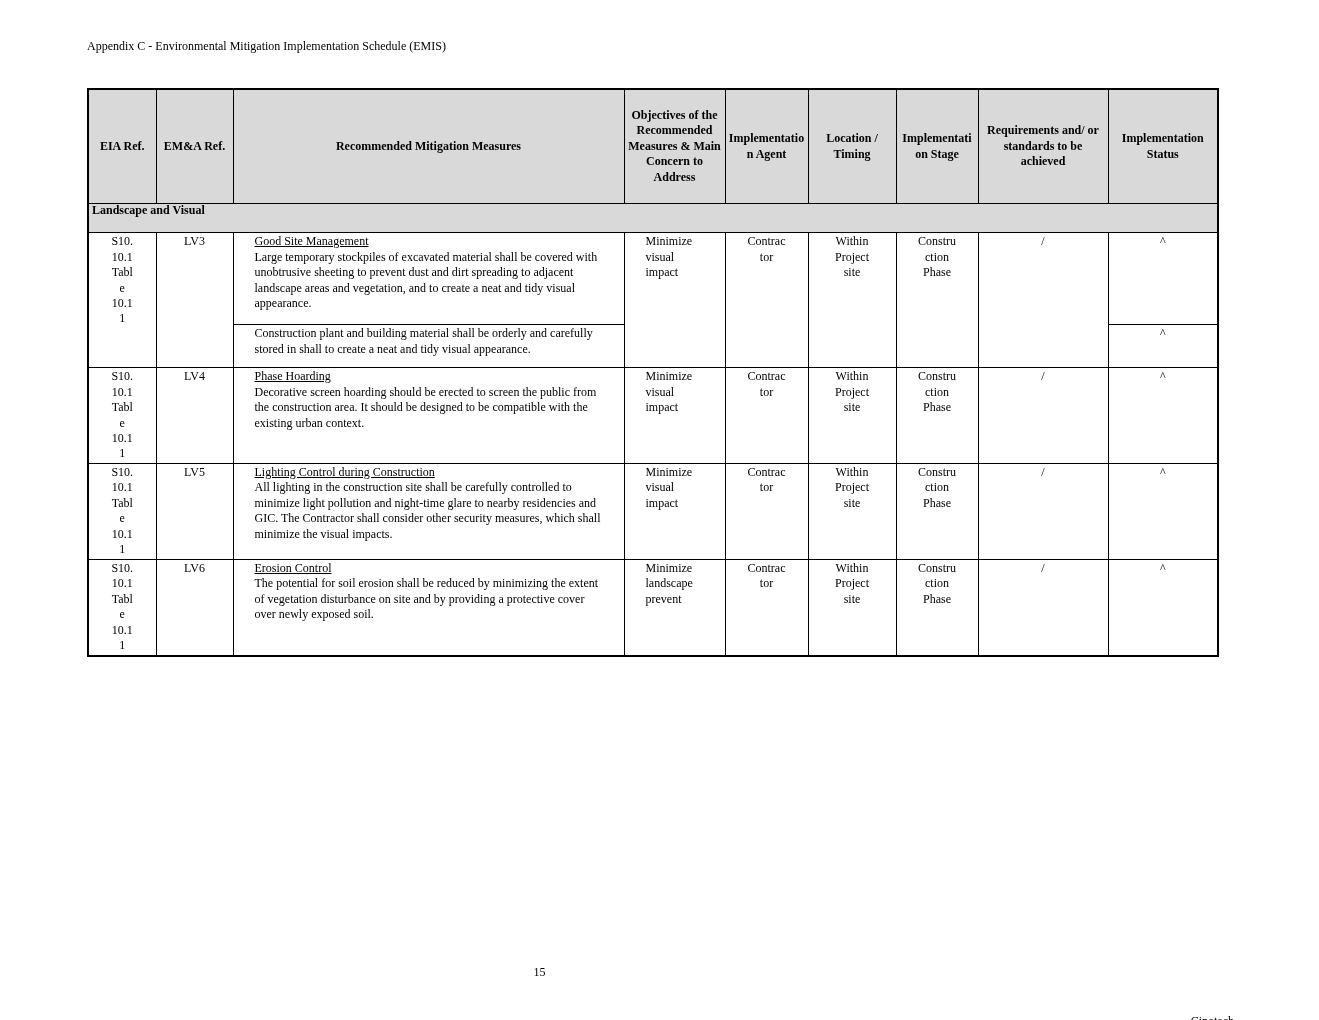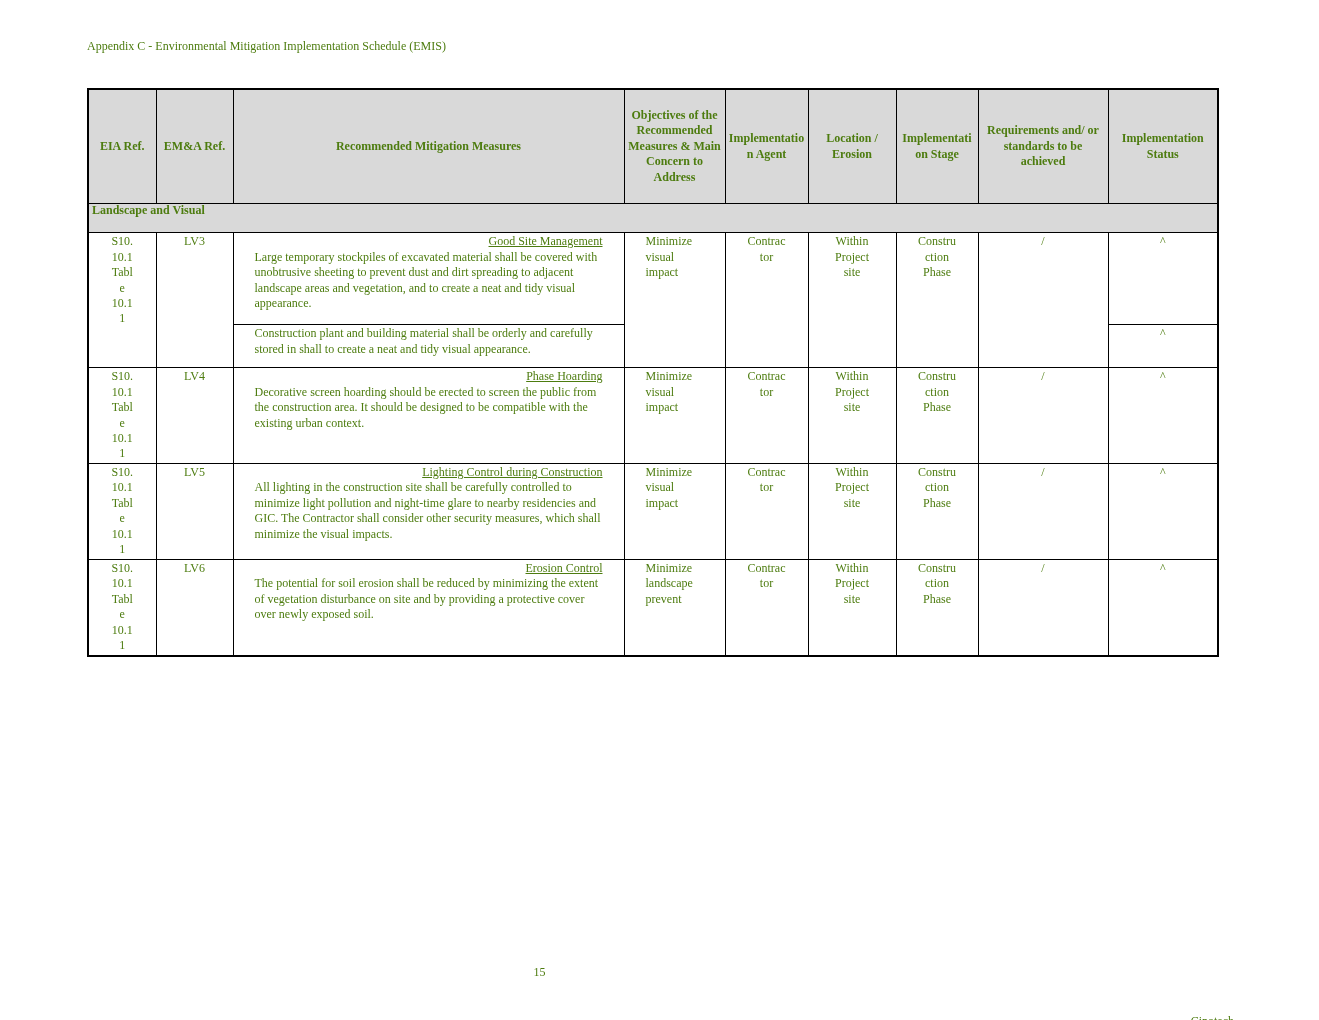--- a/index.html
+++ b/index.html
@@ -3,21 +3,21 @@
 <meta charset="utf-8">
 <style>
   * { box-sizing: border-box; margin: 0; padding: 0; }
   html, body { background: #ffffff; }
   .page {
     position: relative;
     width: 1319px;
     height: 1020px;
     background: #ffffff;
     font-family: "Liberation Serif", serif;
-    color: #4d7c0f;
+    color: #000000;
     overflow: hidden;
   }
   .header-note {
     position: absolute;
     left: 87px;
     top: 39px;
     font-size: 12px;
   }
   table.emis-table {
     position: absolute;
@@ -50,21 +50,21 @@
     text-align: left;
     line-height: 1.15;
     padding: 0 3px 14px 3px;
   }
   tr.r1a { height: 92px; }
   tr.r1b { height: 43px; }
   tr.r2  { height: 69px; }
   tr.r3  { height: 87px; }
   tr.r4  { height: 76px; }
   .c-center { text-align: center; }
-  .m-title { text-decoration: underline; text-align: right; }
+  .m-title { text-decoration: underline; }
   .page-number {
     position: absolute;
     left: 0;
     top: 965px;
     width: 1079px;
     text-align: center;
     font-size: 12px;
   }
   .footer-right {
     position: absolute;
@@ -92,21 +92,21 @@
         <col style="width:130px">
         <col style="width:110px">
     </colgroup>
     <thead>
       <tr class="head-row">
         <th>EIA Ref.</th>
         <th>EM&amp;A Ref.</th>
         <th>Recommended Mitigation Measures</th>
         <th>Objectives of the Recommended Measures &amp; Main Concern to Address</th>
         <th>Implementation Agent</th>
-        <th>Location / Erosion</th>
+        <th>Location / Timing</th>
         <th>Implementation Stage</th>
         <th>Requirements and/ or standards to be achieved</th>
         <th>Implementation Status</th>
       </tr>
     </thead>
     <tbody>
       <tr class="section-row">
         <td colspan="9">Landscape and Visual</td>
       </tr>
 

